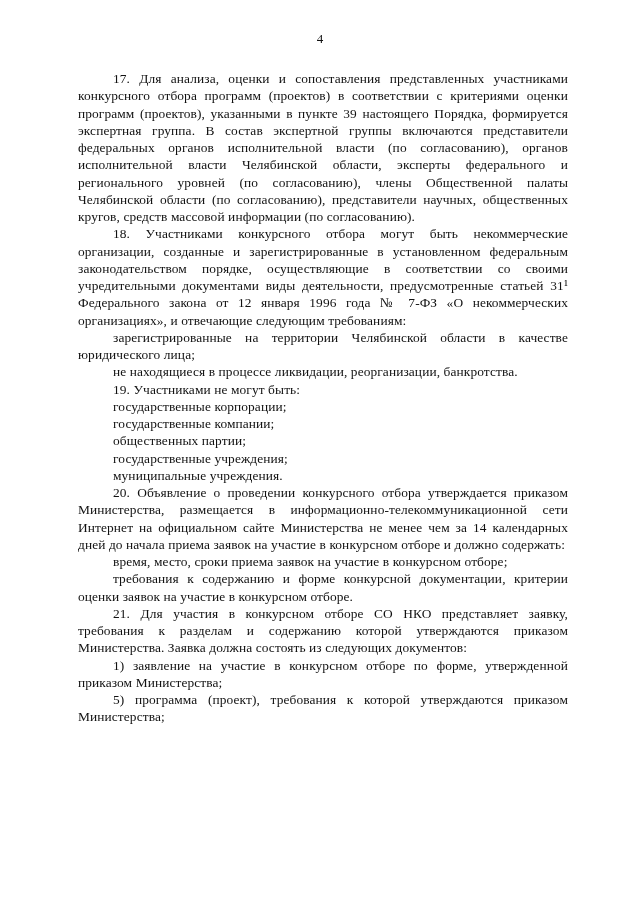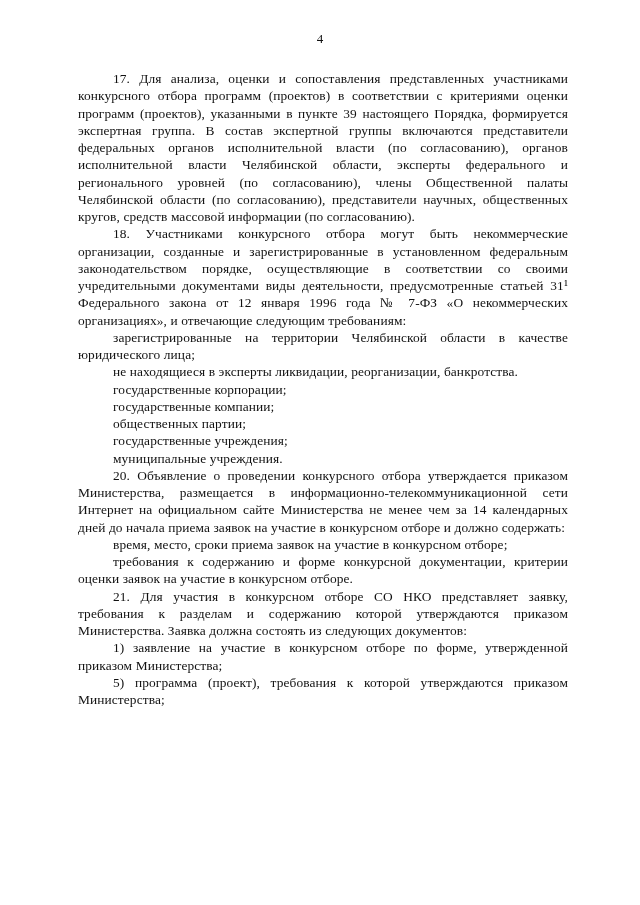--- a/index.html
+++ b/index.html
@@ -38,21 +38,22 @@
 </head>
 <body>
 
 <div class="page">
   <div class="page-number">4</div>
 
   <div class="body-text">
     <p>17. Для анализа, оценки и сопоставления представленных участниками конкурсного отбора программ (проектов) в соответствии с критериями оценки программ (проектов), указанными в пункте 39 настоящего Порядка, формируется экспертная группа. В состав экспертной группы включаются представители федеральных органов исполнительной власти (по согласованию), органов исполнительной власти Челябинской области, эксперты федерального и регионального уровней (по согласованию), члены Общественной палаты Челябинской области (по согласованию), представители научных, общественных кругов, средств массовой информации (по согласованию).</p>
     <p>18. Участниками конкурсного отбора могут быть некоммерческие организации, созданные и зарегистрированные в установленном федеральным законодательством порядке, осуществляющие в соответствии со своими учредительными документами виды деятельности, предусмотренные статьей 31¹ Федерального закона от 12 января 1996 года № 7-ФЗ «О некоммерческих организациях», и отвечающие следующим требованиям:</p>
     <p>зарегистрированные на территории Челябинской области в качестве юридического лица;</p>
-    <p>не находящиеся в эксперты ликвидации, реорганизации, банкротства.</p>
+    <p>не находящиеся в процессе ликвидации, реорганизации, банкротства.</p>
+    <p>19. Участниками не могут быть:</p>
     <p>государственные корпорации;</p>
     <p>государственные компании;</p>
     <p>общественных партии;</p>
     <p>государственные учреждения;</p>
     <p>муниципальные учреждения.</p>
     <p>20. Объявление о проведении конкурсного отбора утверждается приказом Министерства, размещается в информационно-телекоммуникационной сети Интернет на официальном сайте Министерства не менее чем за 14 календарных дней до начала приема заявок на участие в конкурсном отборе и должно содержать:</p>
     <p>время, место, сроки приема заявок на участие в конкурсном отборе;</p>
     <p>требования к содержанию и форме конкурсной документации, критерии оценки заявок на участие в конкурсном отборе.</p>
     <p>21. Для участия в конкурсном отборе СО НКО представляет заявку, требования к разделам и содержанию которой утверждаются приказом Министерства. Заявка должна состоять из следующих документов:</p>
     <p>1) заявление на участие в конкурсном отборе по форме, утвержденной приказом Министерства;</p>

